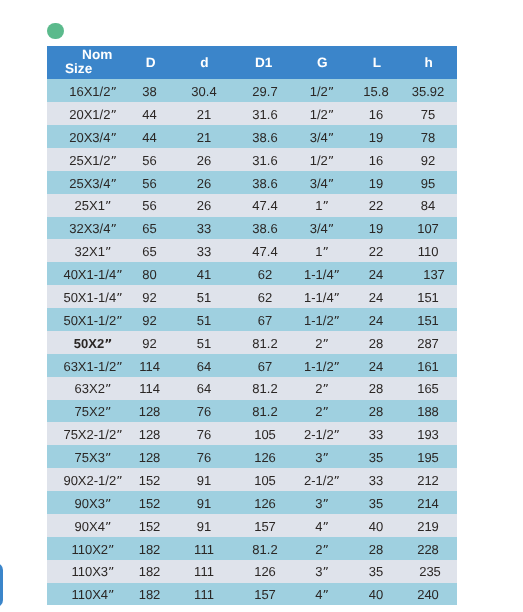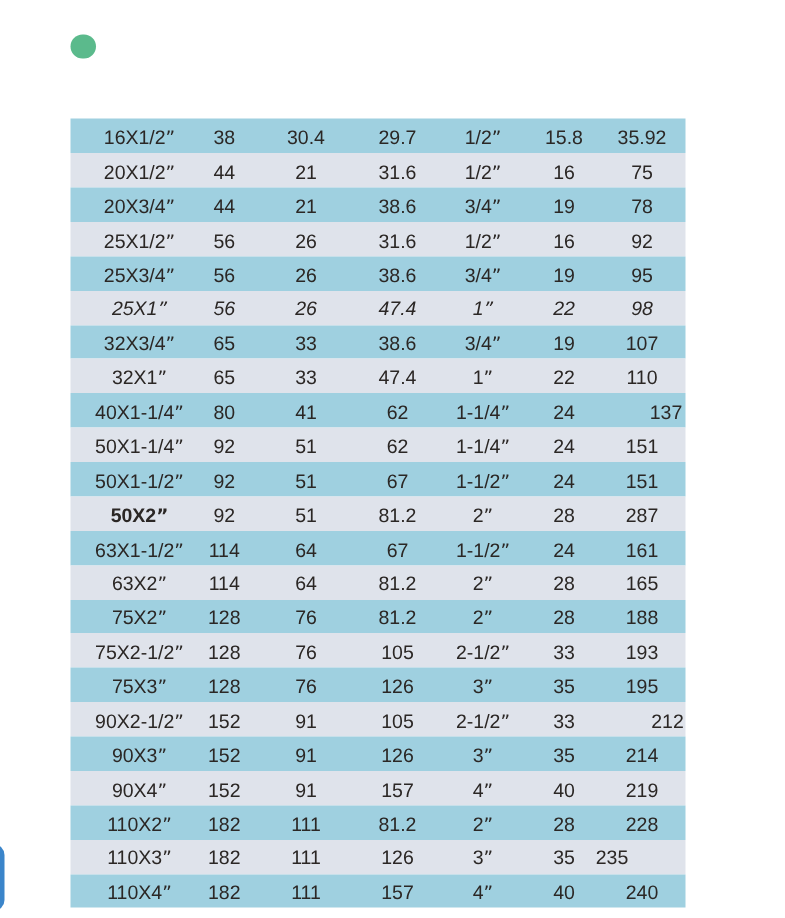--- a/index.html
+++ b/index.html
@@ -116,20 +116,32 @@
 </head>
 <body>
 
 <div class="page">
 
   <div class="heading">
     <span class="bullet"></span>
   </div>
 
   <div class="spec-table">
+    <div class="thead">
+      <div class="hcol hcol-nom">
+        <div class="hcell hc-nom1">Nom</div>
+        <div class="hcell hc-nom2">Size</div>
+      </div>
+      <div class="hcell hc-d">D</div>
+      <div class="hcell hc-dd">d</div>
+      <div class="hcell hc-d1">D1</div>
+      <div class="hcell hc-g">G</div>
+      <div class="hcell hc-l">L</div>
+      <div class="hcell hc-h">h</div>
+    </div>
     <div class="tbody" id="tbody">
         <div class="row odd" style="top: 0px;">
           <div class="cell" style="left: 46px;">16X1/2<span class="q">”</span></div>
           <div class="cell" style="left: 102.5px;">38</div>
           <div class="cell" style="left: 157px;">30.4</div>
           <div class="cell" style="left: 218px;">29.7</div>
           <div class="cell" style="left: 275px;">1/2<span class="q">”</span></div>
           <div class="cell" style="left: 329px;">15.8</div>
           <div class="cell" style="left: 381px;">35.92</div>
         </div>
@@ -162,28 +174,28 @@
         </div>
         <div class="row odd" style="top: 91.5px;">
           <div class="cell" style="left: 46px;">25X3/4<span class="q">”</span></div>
           <div class="cell" style="left: 102.5px;">56</div>
           <div class="cell" style="left: 157px;">26</div>
           <div class="cell" style="left: 218px;">38.6</div>
           <div class="cell" style="left: 275px;">3/4<span class="q">”</span></div>
           <div class="cell" style="left: 329px;">19</div>
           <div class="cell" style="left: 381px;">95</div>
         </div>
-        <div class="row even" style="top: 114.375px; font-style: italic;">
+        <div class="row even" style="top: 114.375px;">
           <div class="cell" style="left: 46px;">25X1<span class="q">”</span></div>
           <div class="cell" style="left: 102.5px;">56</div>
           <div class="cell" style="left: 157px;">26</div>
           <div class="cell" style="left: 218px;">47.4</div>
           <div class="cell" style="left: 275px;">1<span class="q">”</span></div>
           <div class="cell" style="left: 329px;">22</div>
-          <div class="cell" style="left: 381px;">98</div>
+          <div class="cell" style="left: 381px;">84</div>
         </div>
         <div class="row odd" style="top: 137.25px;">
           <div class="cell" style="left: 46px;">32X3/4<span class="q">”</span></div>
           <div class="cell" style="left: 102.5px;">65</div>
           <div class="cell" style="left: 157px;">33</div>
           <div class="cell" style="left: 218px;">38.6</div>
           <div class="cell" style="left: 275px;">3/4<span class="q">”</span></div>
           <div class="cell" style="left: 329px;">19</div>
           <div class="cell" style="left: 381px;">107</div>
         </div>
@@ -196,21 +208,21 @@
           <div class="cell" style="left: 329px;">22</div>
           <div class="cell" style="left: 381px;">110</div>
         </div>
         <div class="row odd" style="top: 183px;">
           <div class="cell" style="left: 46px;">40X1-1/4<span class="q">”</span></div>
           <div class="cell" style="left: 102.5px;">80</div>
           <div class="cell" style="left: 157px;">41</div>
           <div class="cell" style="left: 218px;">62</div>
           <div class="cell" style="left: 275px;">1-1/4<span class="q">”</span></div>
           <div class="cell" style="left: 329px;">24</div>
-          <div class="cell" style="left: 397px; text-align: right;">137</div>
+          <div class="cell" style="left: 387px; text-align: right;">137</div>
         </div>
         <div class="row even" style="top: 205.875px;">
           <div class="cell" style="left: 46px;">50X1-1/4<span class="q">”</span></div>
           <div class="cell" style="left: 102.5px;">92</div>
           <div class="cell" style="left: 157px;">51</div>
           <div class="cell" style="left: 218px;">62</div>
           <div class="cell" style="left: 275px;">1-1/4<span class="q">”</span></div>
           <div class="cell" style="left: 329px;">24</div>
           <div class="cell" style="left: 381px;">151</div>
         </div>
@@ -277,21 +289,21 @@
           <div class="cell" style="left: 329px;">35</div>
           <div class="cell" style="left: 381px;">195</div>
         </div>
         <div class="row even" style="top: 388.875px;">
           <div class="cell" style="left: 46px;">90X2-1/2<span class="q">”</span></div>
           <div class="cell" style="left: 102.5px;">152</div>
           <div class="cell" style="left: 157px;">91</div>
           <div class="cell" style="left: 218px;">105</div>
           <div class="cell" style="left: 275px;">2-1/2<span class="q">”</span></div>
           <div class="cell" style="left: 329px;">33</div>
-          <div class="cell" style="left: 398px;">212</div>
+          <div class="cell" style="left: 381px;">212</div>
         </div>
         <div class="row odd" style="top: 411.75px;">
           <div class="cell" style="left: 46px;">90X3<span class="q">”</span></div>
           <div class="cell" style="left: 102.5px;">152</div>
           <div class="cell" style="left: 157px;">91</div>
           <div class="cell" style="left: 218px;">126</div>
           <div class="cell" style="left: 275px;">3<span class="q">”</span></div>
           <div class="cell" style="left: 329px;">35</div>
           <div class="cell" style="left: 381px;">214</div>
         </div>
@@ -313,21 +325,21 @@
           <div class="cell" style="left: 329px;">28</div>
           <div class="cell" style="left: 381px;">228</div>
         </div>
         <div class="row even" style="top: 480.375px;">
           <div class="cell" style="left: 46px;">110X3<span class="q">”</span></div>
           <div class="cell" style="left: 102.5px;">182</div>
           <div class="cell" style="left: 157px;">111</div>
           <div class="cell" style="left: 218px;">126</div>
           <div class="cell" style="left: 275px;">3<span class="q">”</span></div>
           <div class="cell" style="left: 329px;">35</div>
-          <div class="cell" style="left: 361px;">235</div>
+          <div class="cell" style="left: 383px;">235</div>
         </div>
         <div class="row odd" style="top: 503.25px;">
           <div class="cell" style="left: 46px;">110X4<span class="q">”</span></div>
           <div class="cell" style="left: 102.5px;">182</div>
           <div class="cell" style="left: 157px;">111</div>
           <div class="cell" style="left: 218px;">157</div>
           <div class="cell" style="left: 275px;">4<span class="q">”</span></div>
           <div class="cell" style="left: 329px;">40</div>
           <div class="cell" style="left: 381px;">240</div>
         </div>

